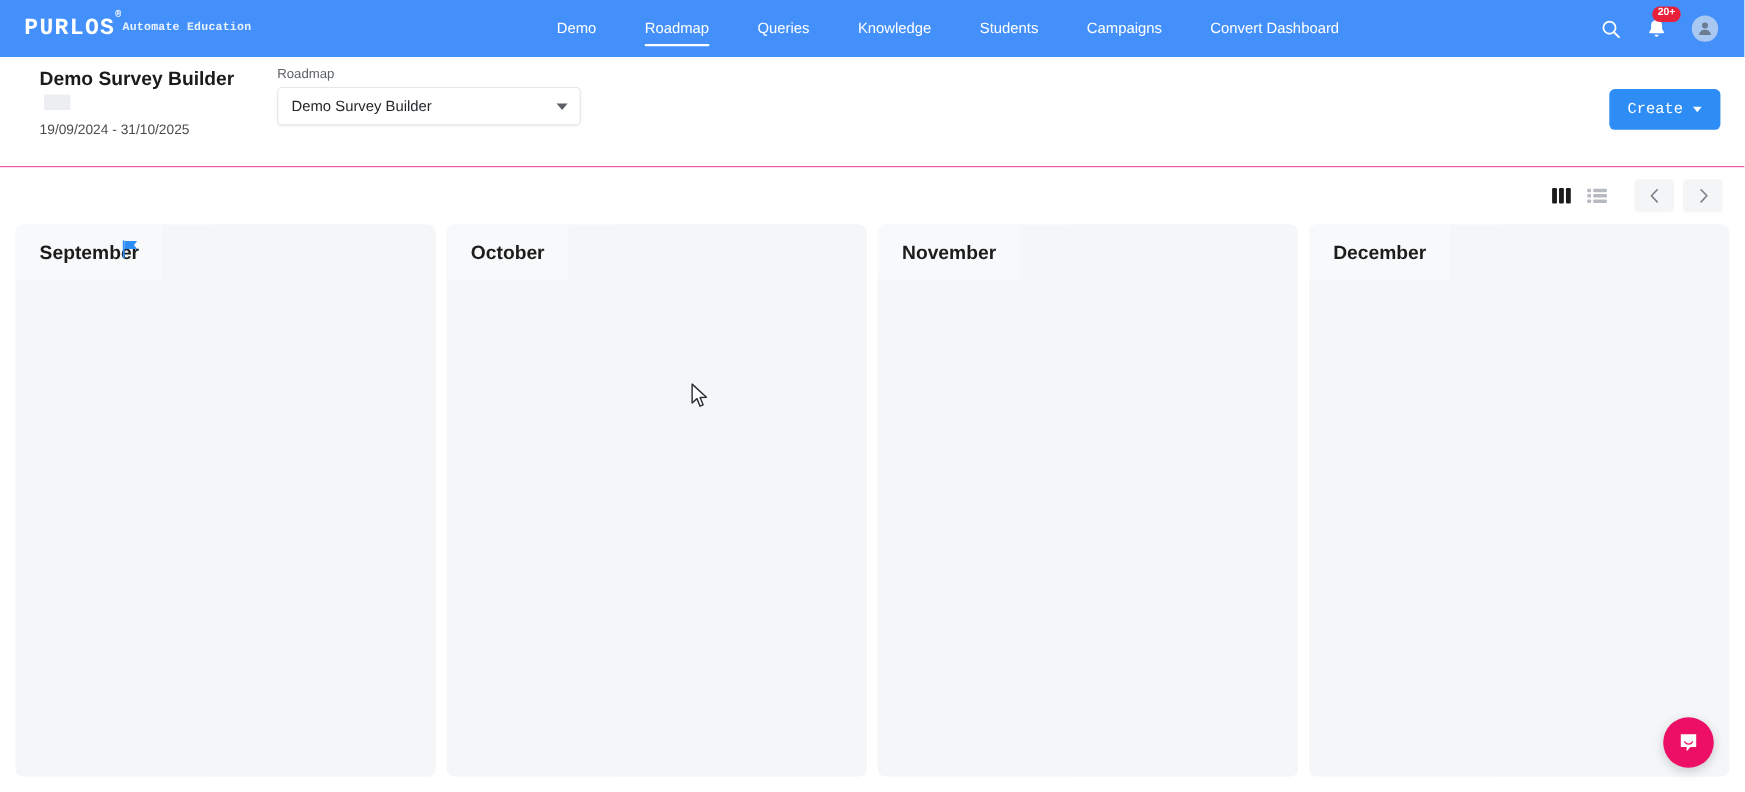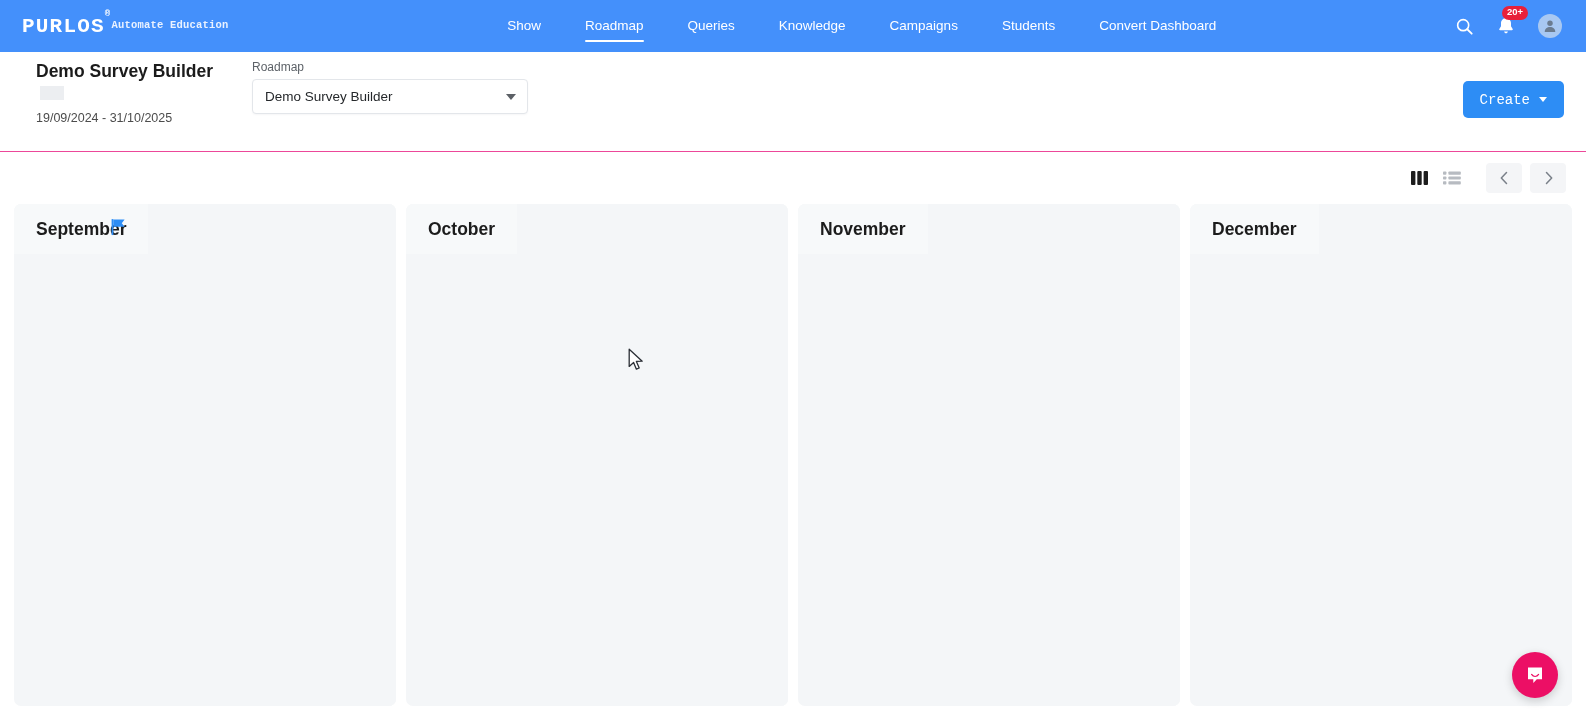--- a/index.html
+++ b/index.html
@@ -195,26 +195,26 @@
 <body>
 
 <div class="topnav">
 
   <div class="brand">
     <div class="brand-name"><span>PURLOS</span><sup>®</sup></div>
     <div class="brand-sub">Automate Education</div>
   </div>
 
   <div class="nav-items">
-    <div class="nav-link">Show</div>
+    <div class="nav-link">Demo</div>
     <div class="nav-link active">Roadmap</div>
     <div class="nav-link">Queries</div>
     <div class="nav-link">Knowledge</div>
+    <div class="nav-link">Students</div>
     <div class="nav-link">Campaigns</div>
-    <div class="nav-link">Students</div>
     <div class="nav-link">Convert Dashboard</div>
   </div>
 
   <div class="nav-right">
     <div class="icon-btn">
       <svg width="19" height="19" viewBox="0 0 20 20">
         <circle cx="8.6" cy="8.6" r="5.8" fill="none" stroke="#ffffff" stroke-width="1.7"></circle>
         <line x1="12.9" y1="12.9" x2="17.6" y2="17.6" stroke="#ffffff" stroke-width="1.9" stroke-linecap="round"></line>
       </svg>
     </div>

